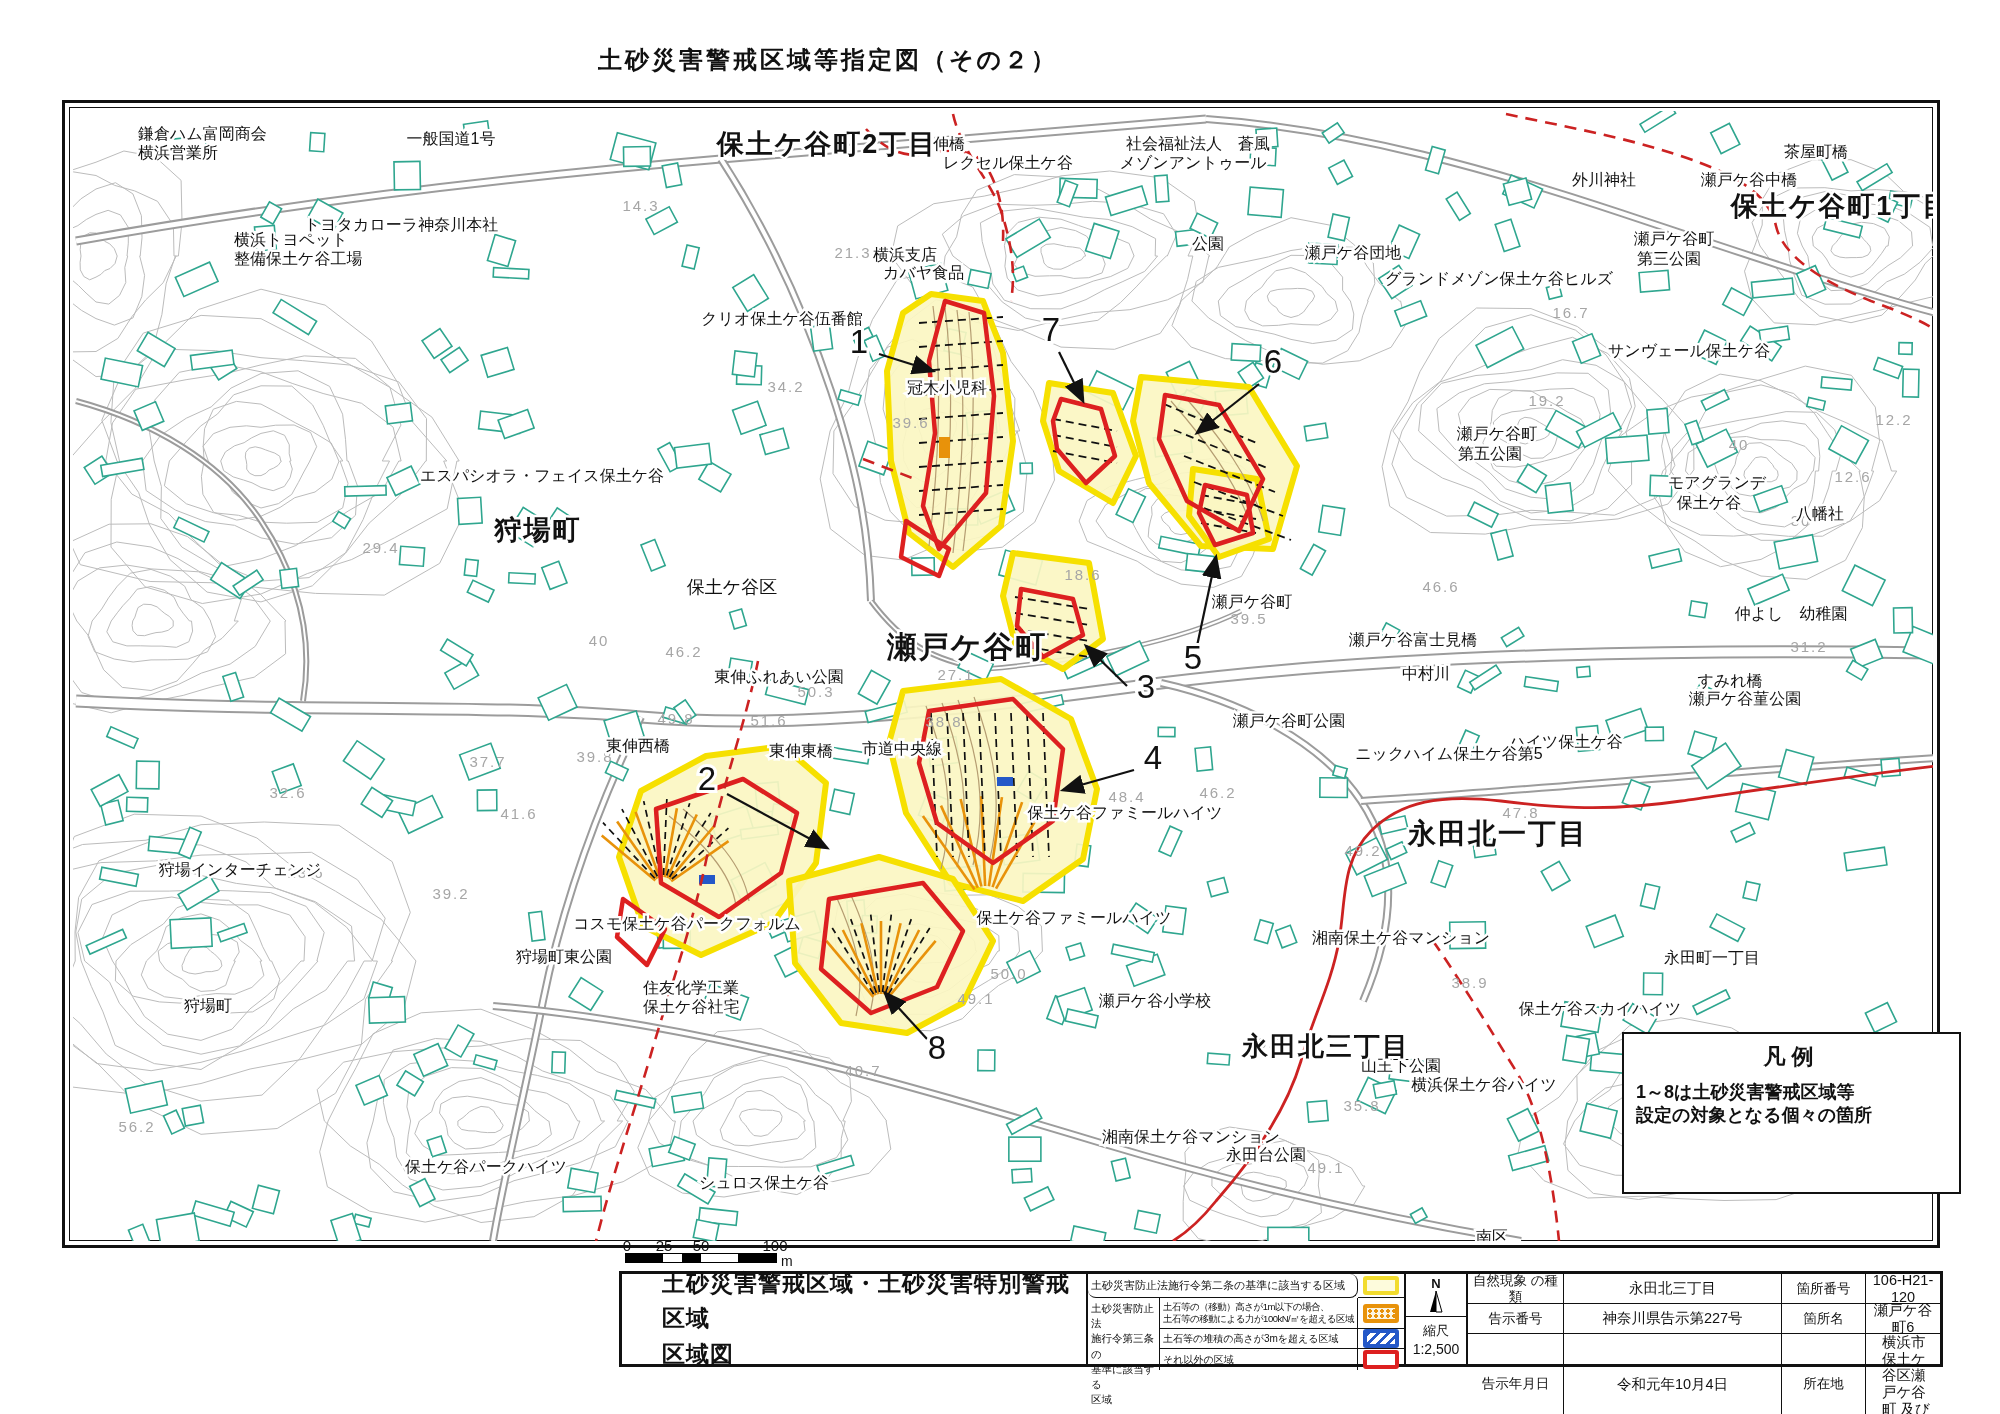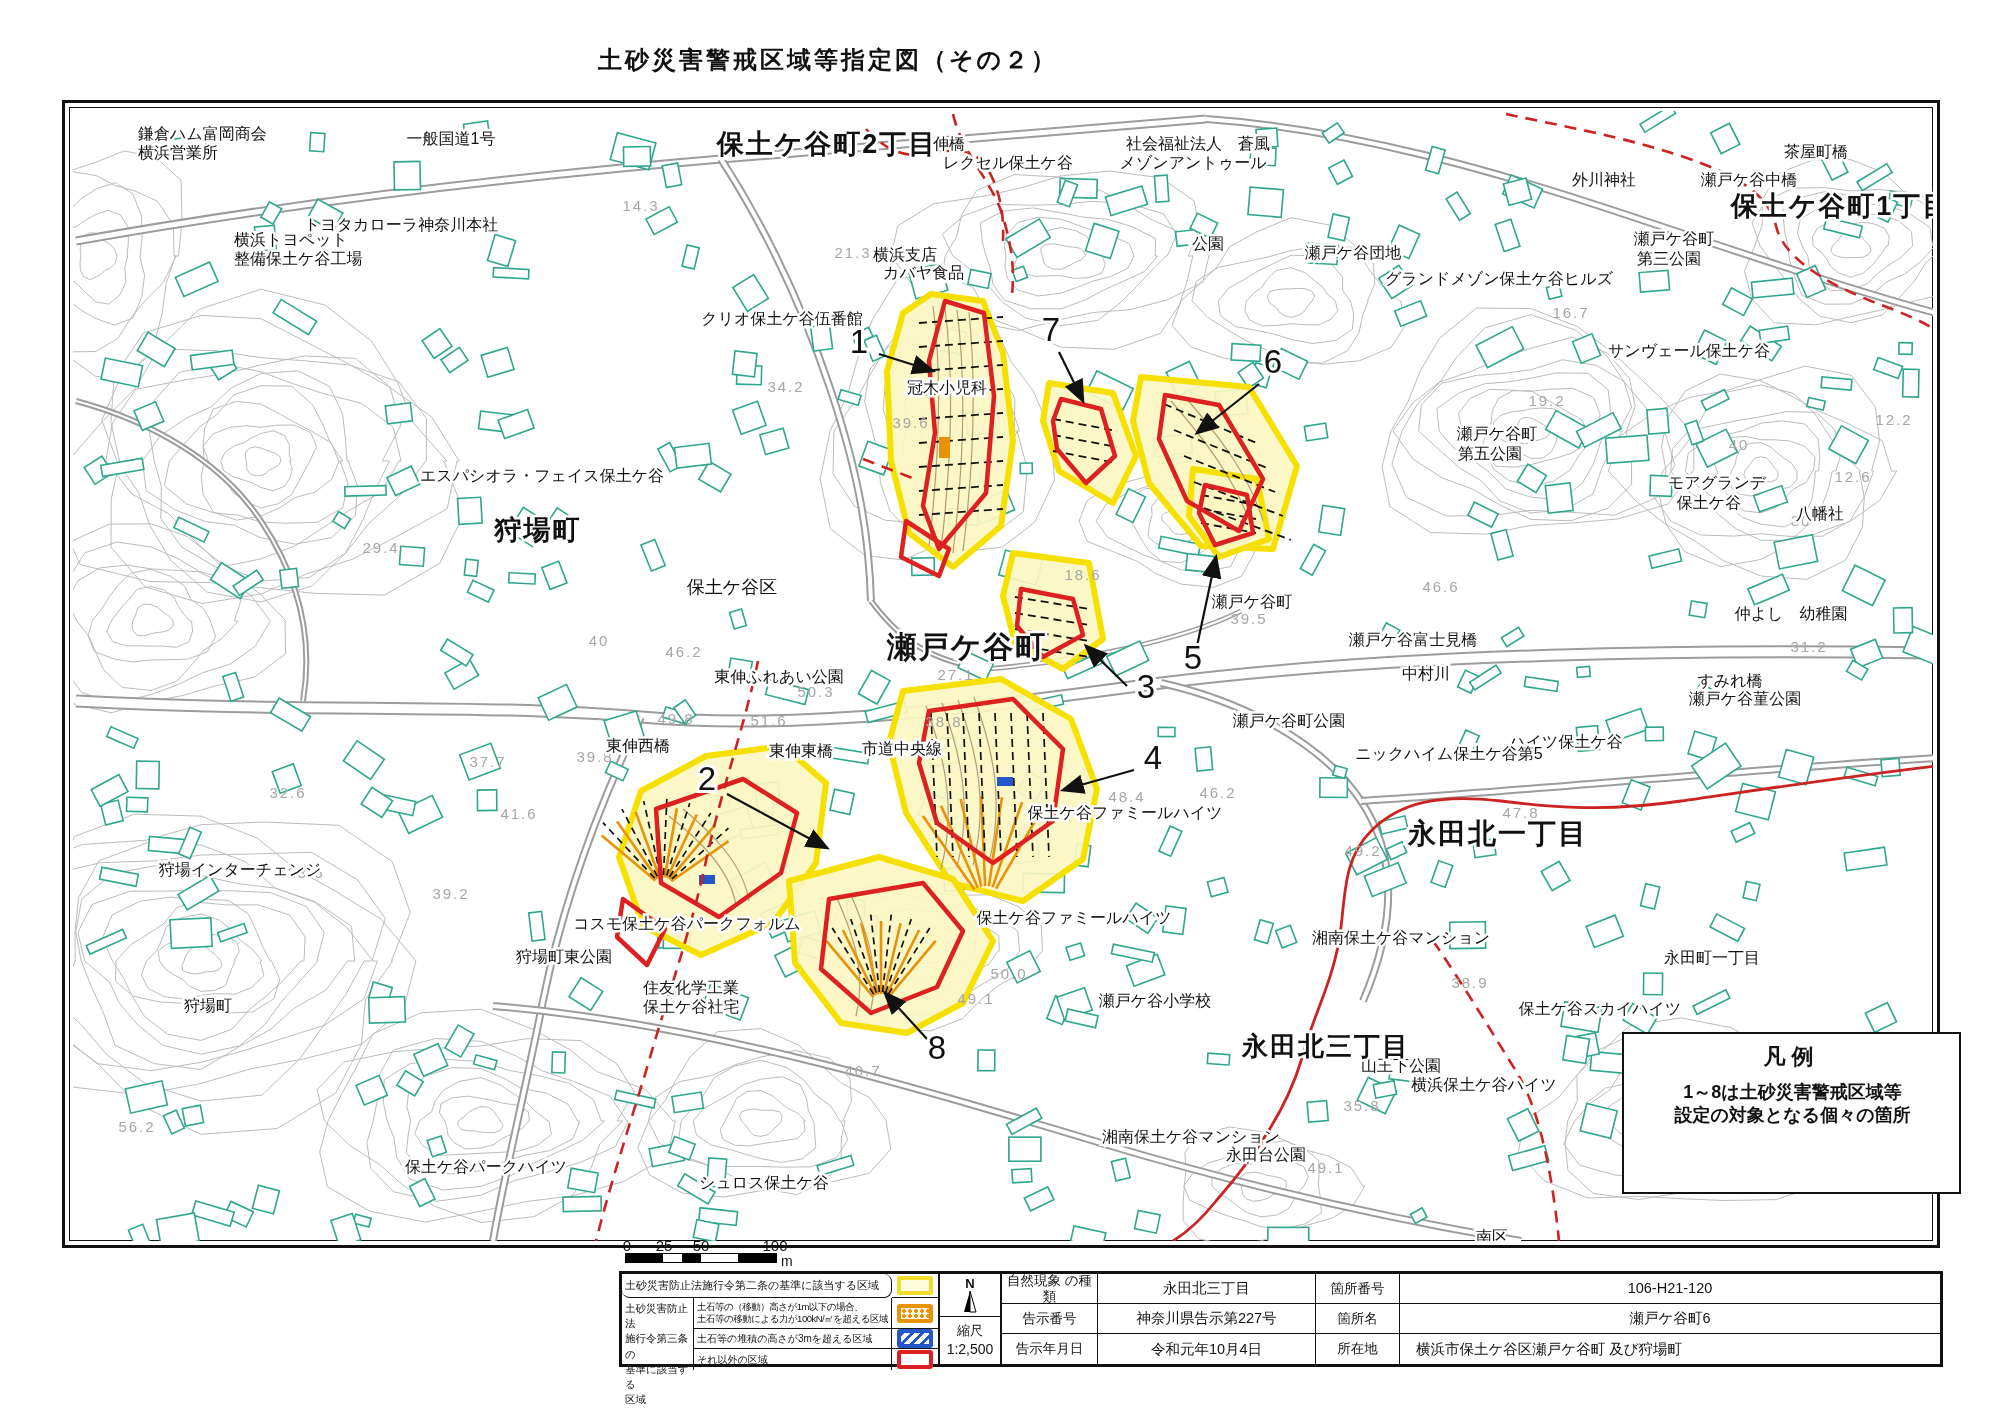--- a/index.html
+++ b/index.html
@@ -8,21 +8,21 @@
   .page-title{position:absolute;left:828px;top:44px;transform:translateX(-50%);
     font-size:24px;font-weight:bold;letter-spacing:3px;white-space:nowrap;}
   .map-frame-outer{position:absolute;left:62px;top:100px;width:1878px;height:1148px;
     border:3px solid #111;box-sizing:border-box;background:#fff;}
   .map-frame-inner{position:absolute;left:4px;top:4px;right:4px;bottom:4px;border:1px solid #111;}
   svg.map{position:absolute;left:8px;top:8px;}
   
   .lb{position:absolute;left:1622px;top:1032px;width:339px;height:162px;background:#fff;
       border:2px solid #111;box-sizing:border-box;z-index:6;padding-top:8px;}
   .lb-title{text-align:center;font-size:22px;font-weight:bold;letter-spacing:6px;}
-  .lb-note{margin:9px 10px 0 12px;font-size:18px;font-weight:bold;line-height:1.3;white-space:nowrap;text-align:center;}
+  .lb-note{margin:9px 10px 0 12px;font-size:18px;font-weight:bold;line-height:1.3;white-space:nowrap;}
   .lb-items{margin:8px 10px 0 18px;}
   .lb-item{display:flex;align-items:center;margin-top:10px;}
   .lb-line{width:118px;height:3px;margin-right:14px;flex:none;}
   .lb-line.dashed-red{background:repeating-linear-gradient(90deg,var(--boundary) 0 9px,transparent 9px 16px);}
   .lb-line.solid-red{background:var(--boundary);}
   .lb-item-label{font-size:20px;font-weight:bold;letter-spacing:2px;white-space:nowrap;}
   
   .sb{position:absolute;left:625px;top:1237px;z-index:5;}
   .sb-nums{position:relative;height:16px;font-size:15px;}
   .sb-nums span{position:absolute;transform:translateX(-50%);}
@@ -877,20 +877,24 @@
       <i style="width:37px;background:#000"></i>
         <i style="width:19px;background:#fff"></i>
       <i style="width:19px;background:#000"></i>
         <i style="width:37px;background:#fff"></i>
       <i style="width:38px;background:#000"></i>
     </div>
     <span class="sb-unit">m</span>
   </div>
 
   <div class="ft">
+    <div class="ft-c1">
+      <div>土砂災害警戒区域・土砂災害特別警戒区域</div>
+      <div>区域図</div>
+    </div>
     <div class="ft-c2">
       <div class="zt">
         <div class="a2l">土砂災害防止法施行令第二条の基準に該当する区域</div>
         <div class="a2s">
             <span class="sw sw-y"></span>
           </div>
         <div class="a3">
           <div>
             <div>土砂災害防止法</div>
             <div>施行令第三条の</div>

